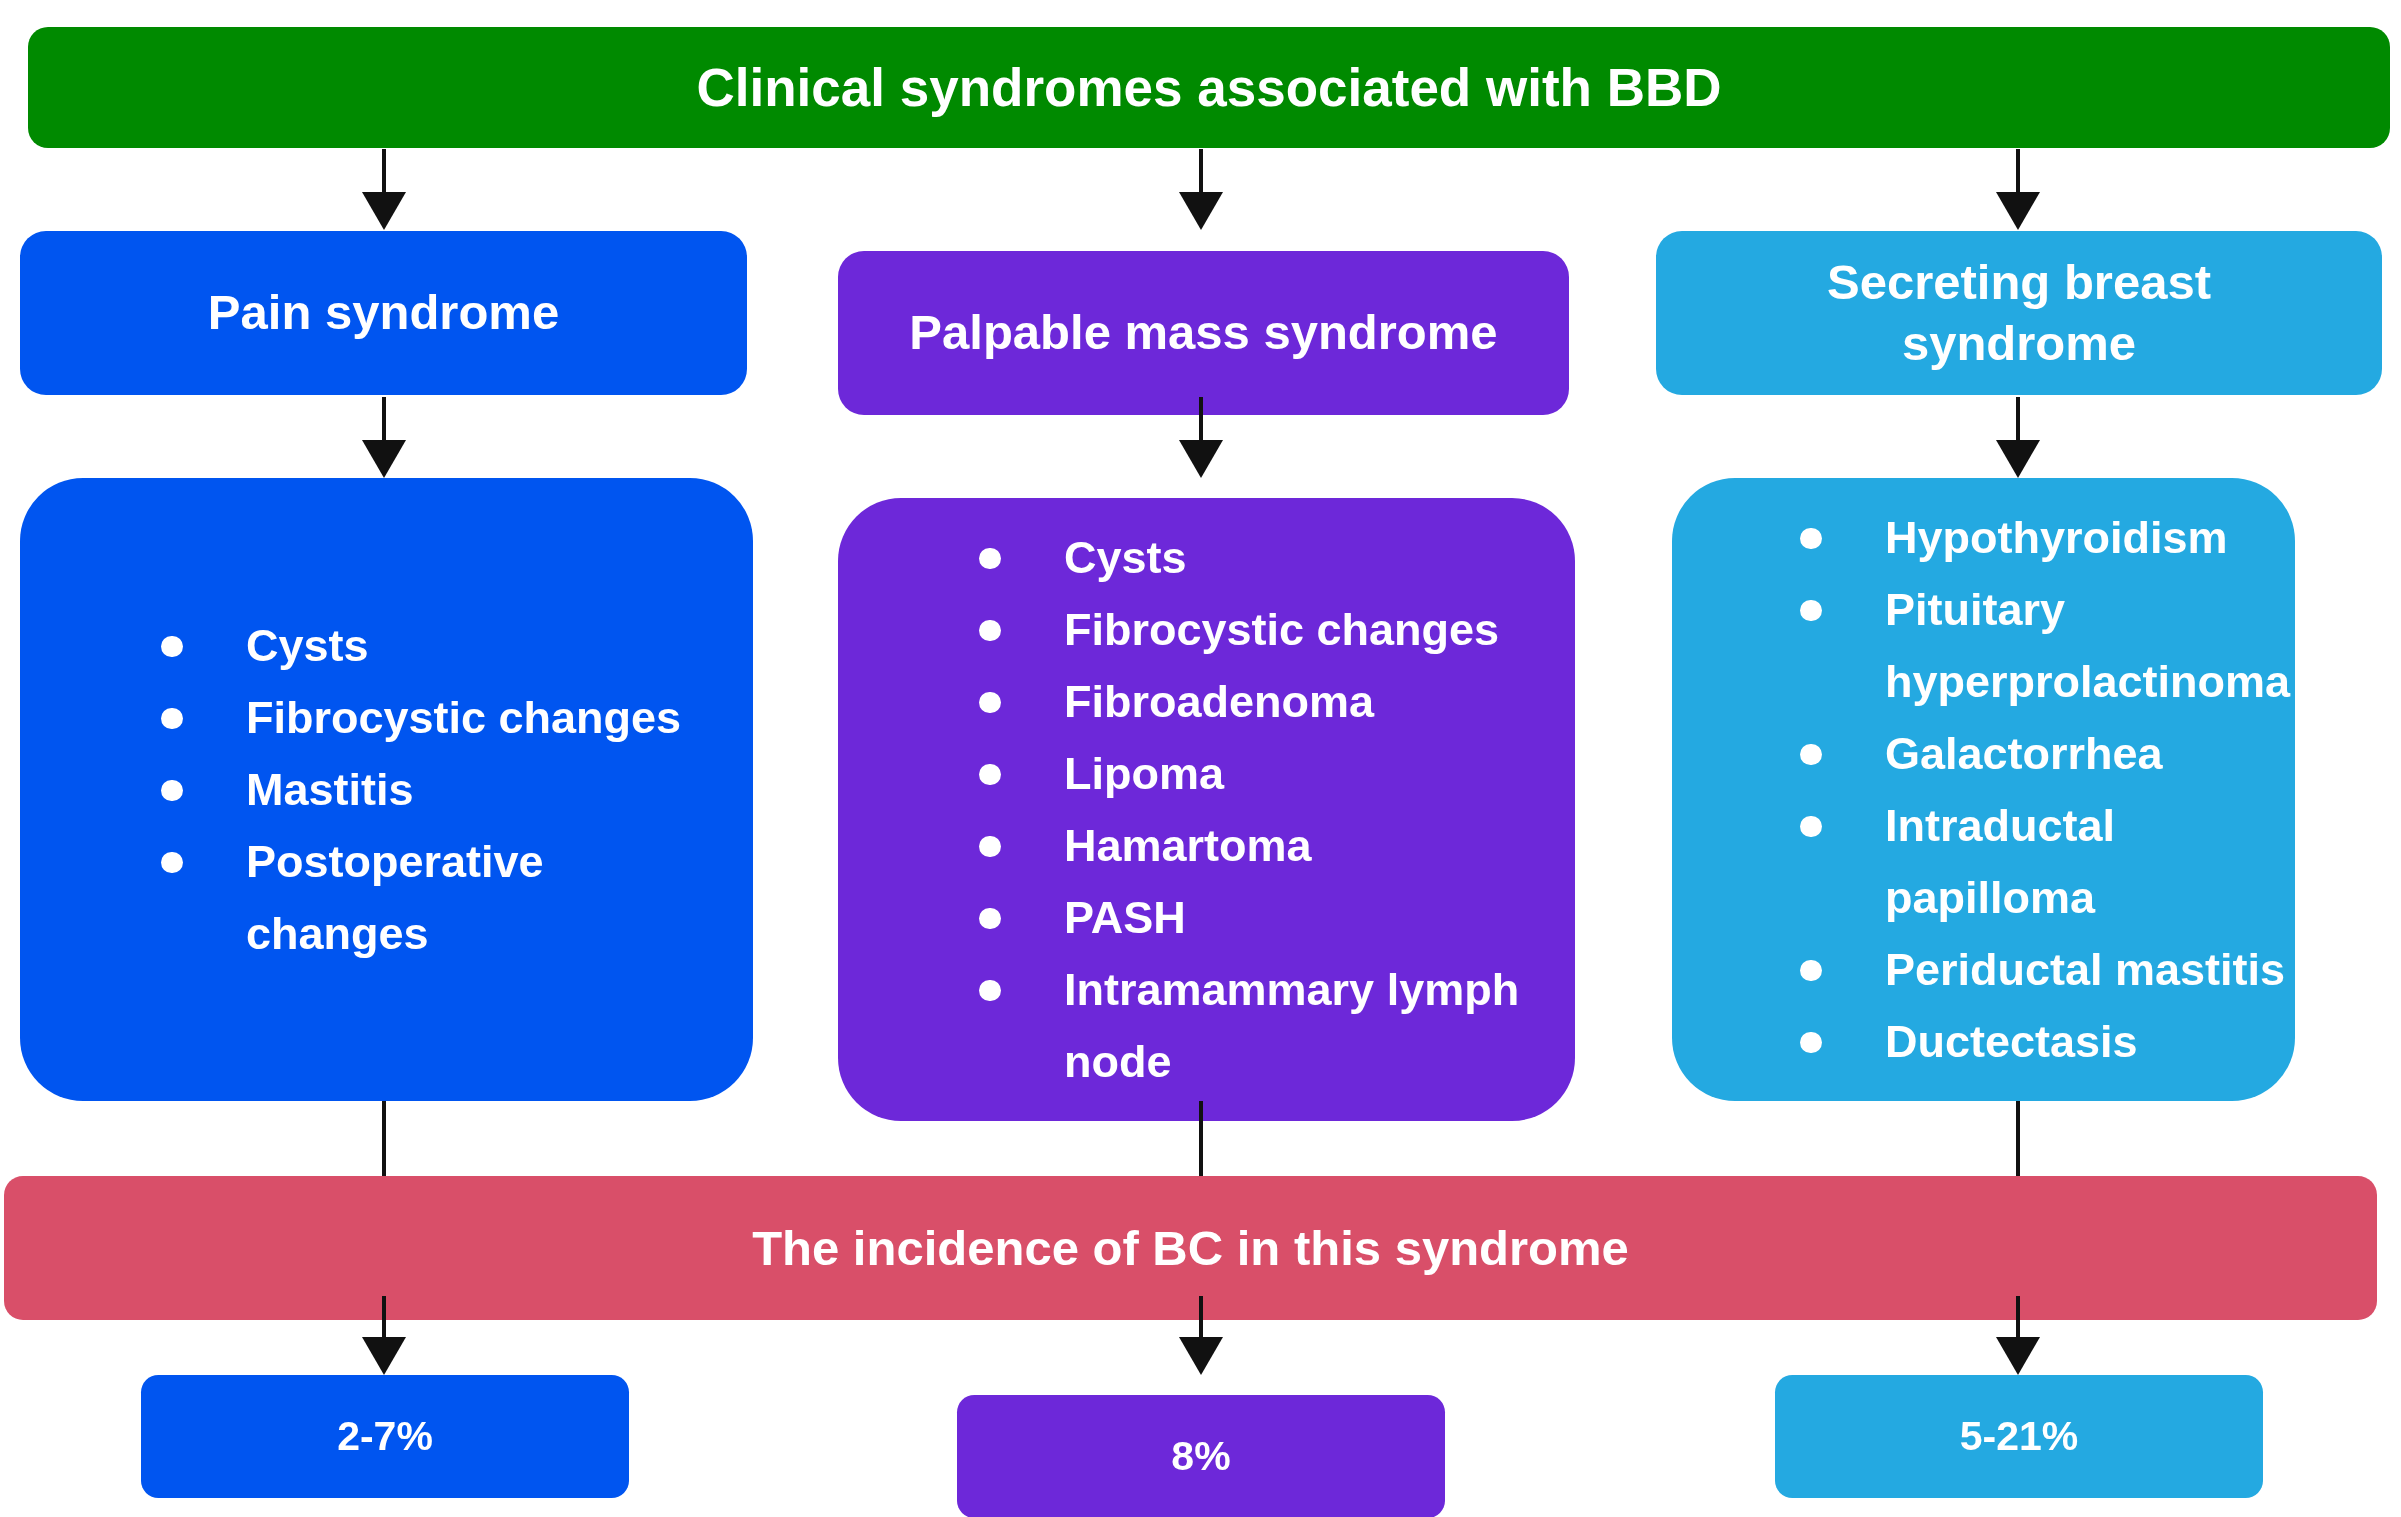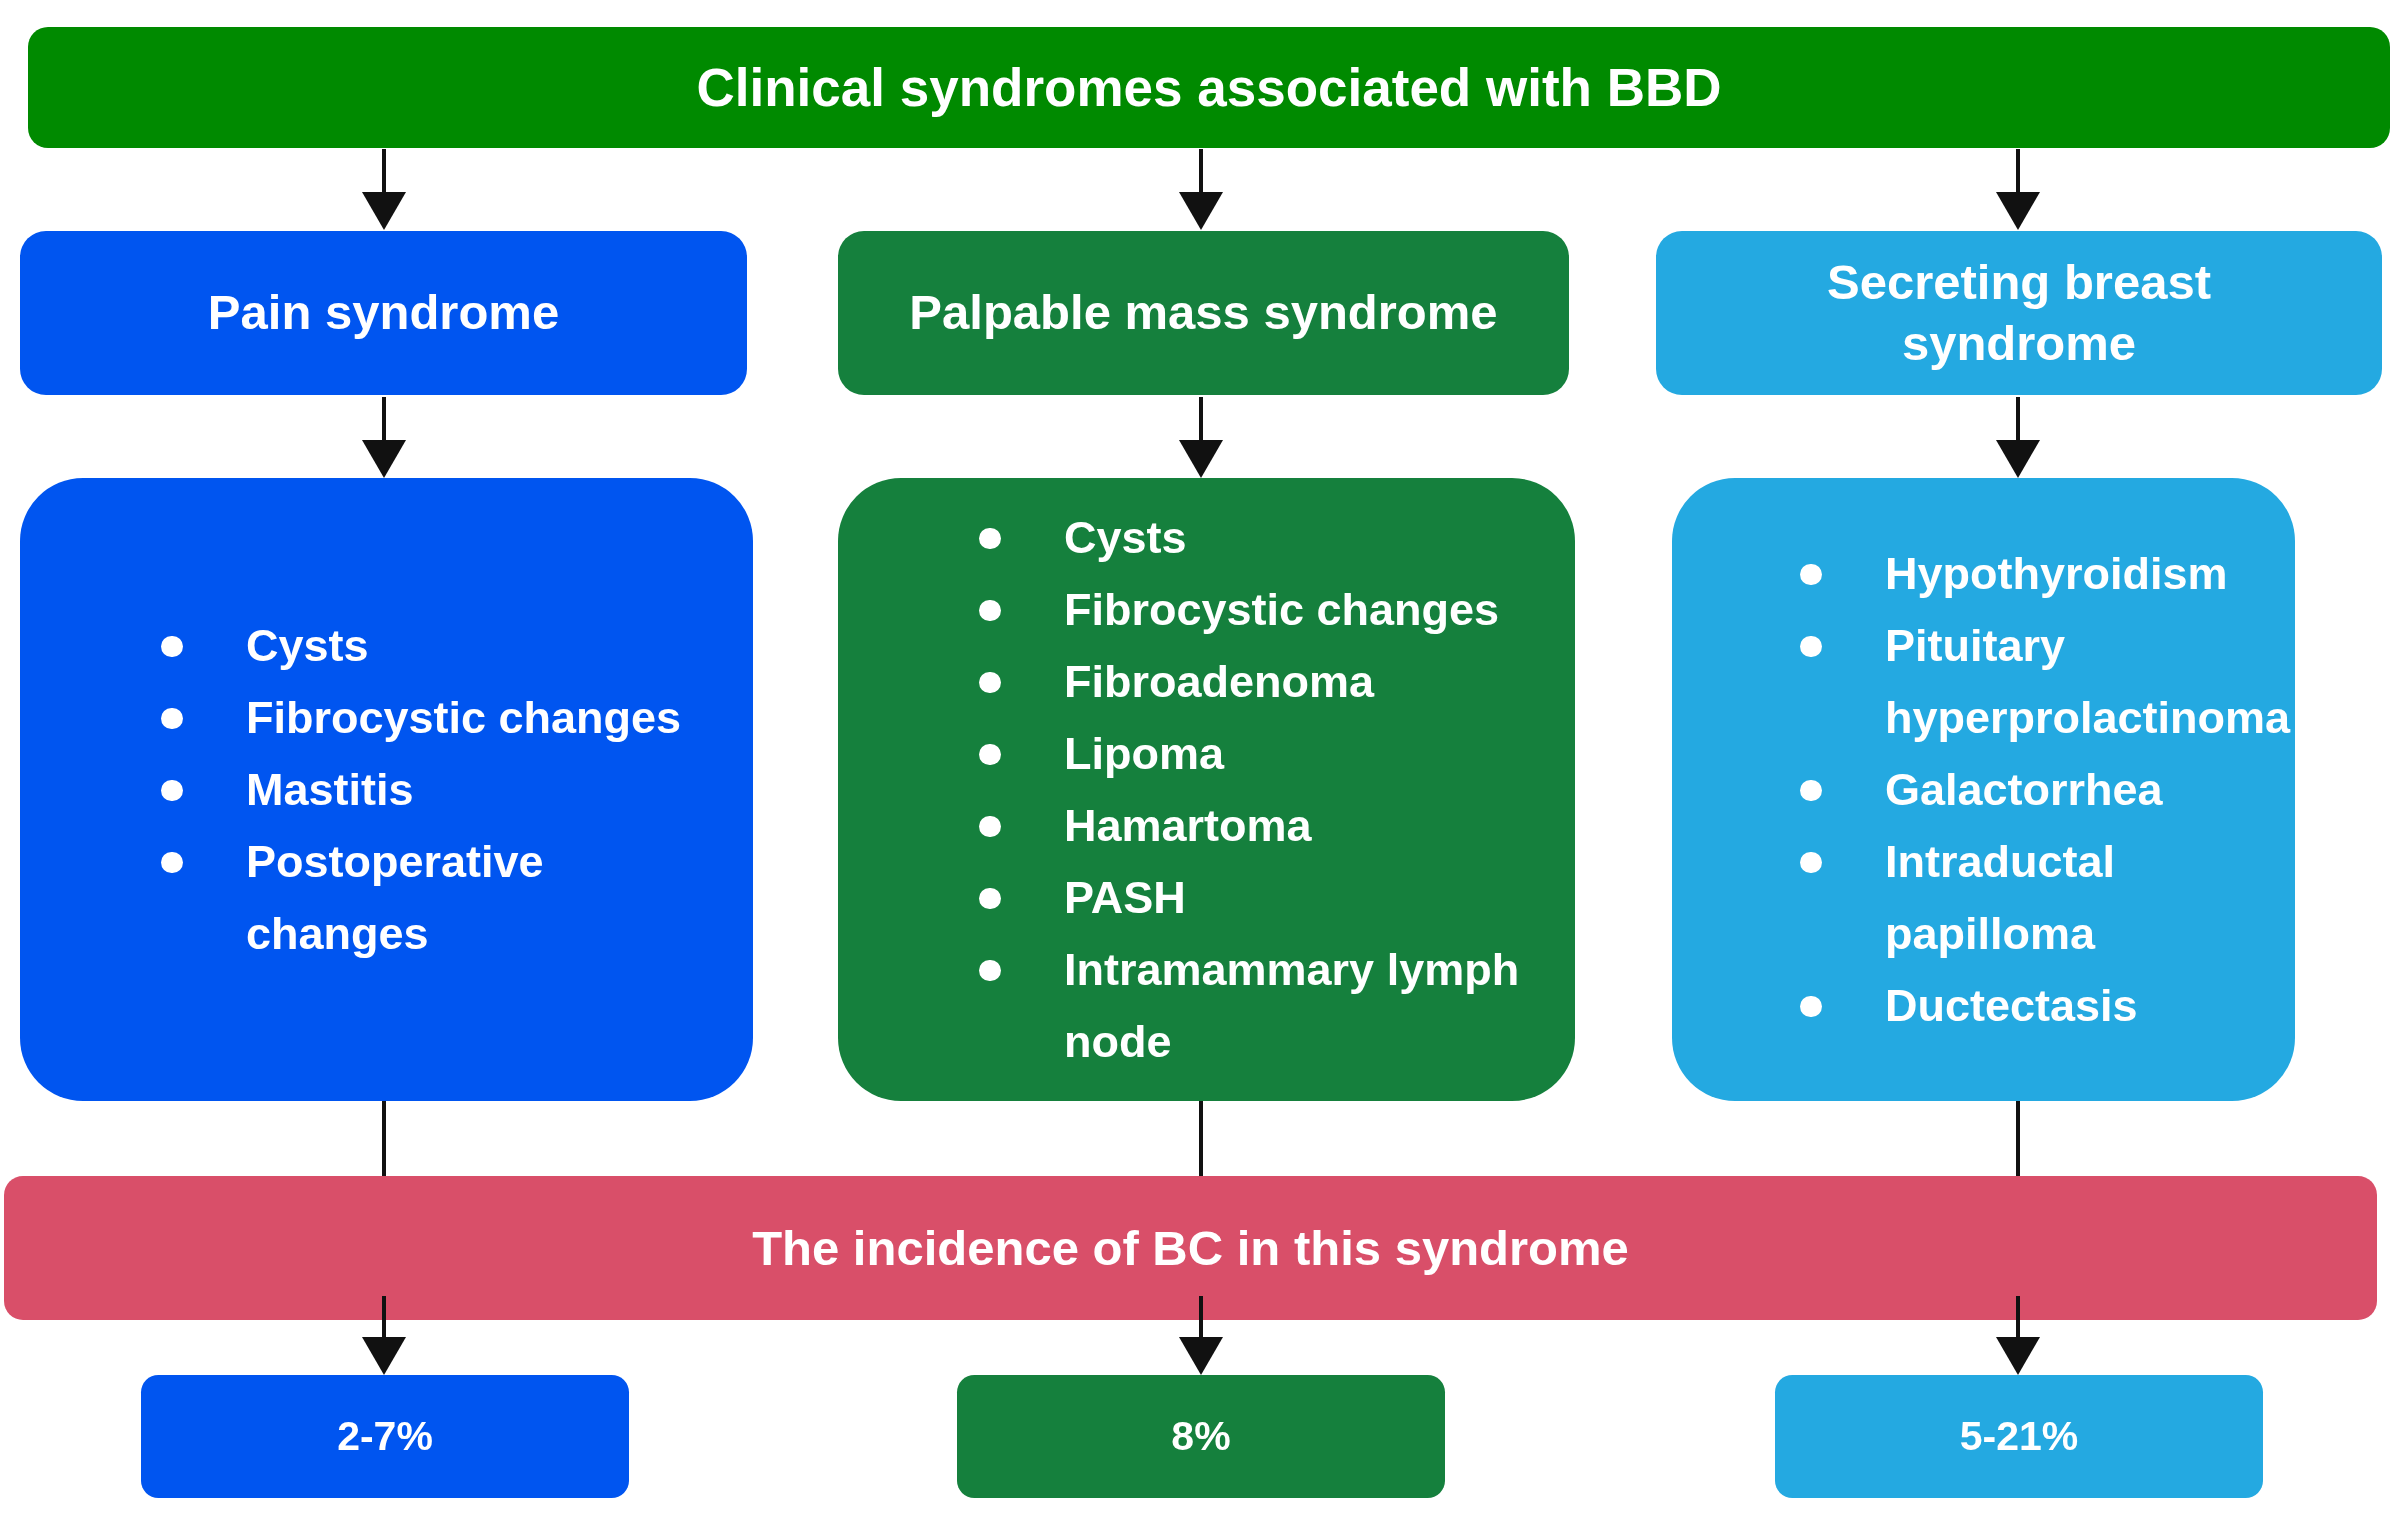--- a/index.html
+++ b/index.html
@@ -17,21 +17,21 @@
     position: absolute;
     display: flex;
     align-items: center;
     justify-content: center;
     text-align: center;
     box-sizing: border-box;
   }
   
   .bg-green { background: #008A00; margin-left: 8px; }
   .bg-blue  { background: #0055F0; }
-  .bg-pink  { background: #15803d; }
+  .bg-pink  { background: #6d28d9; margin-top: 20px; }
   .bg-cyan  { background: #24A9E1; }
   .bg-rose  { background: #D94F69; }
 
   
   .title-banner {
     left: 20px; top: 27.4px; width: 2362px; height: 121px;
     border-radius: 20px; font-size: 53px;
   }
 
   
@@ -168,20 +168,21 @@
       <li>PASH</li>
       <li>Intramammary lymph node</li>
     </ul>
   </div>
   <div class="box bg-cyan list-box list-3">
     <ul>
       <li>Hypothyroidism</li>
       <li>Pituitary hyperprolactinoma</li>
       <li>Galactorrhea</li>
       <li>Intraductal papilloma</li>
+      <li>Periductal mastitis</li>
       <li>Ductectasis</li>
     </ul>
   </div>
 
   <div class="arrow a-row3 col-1">
       <div class="arrow-line"></div>
     </div>
   <div class="arrow a-row3 col-2">
       <div class="arrow-line"></div>
     </div>

